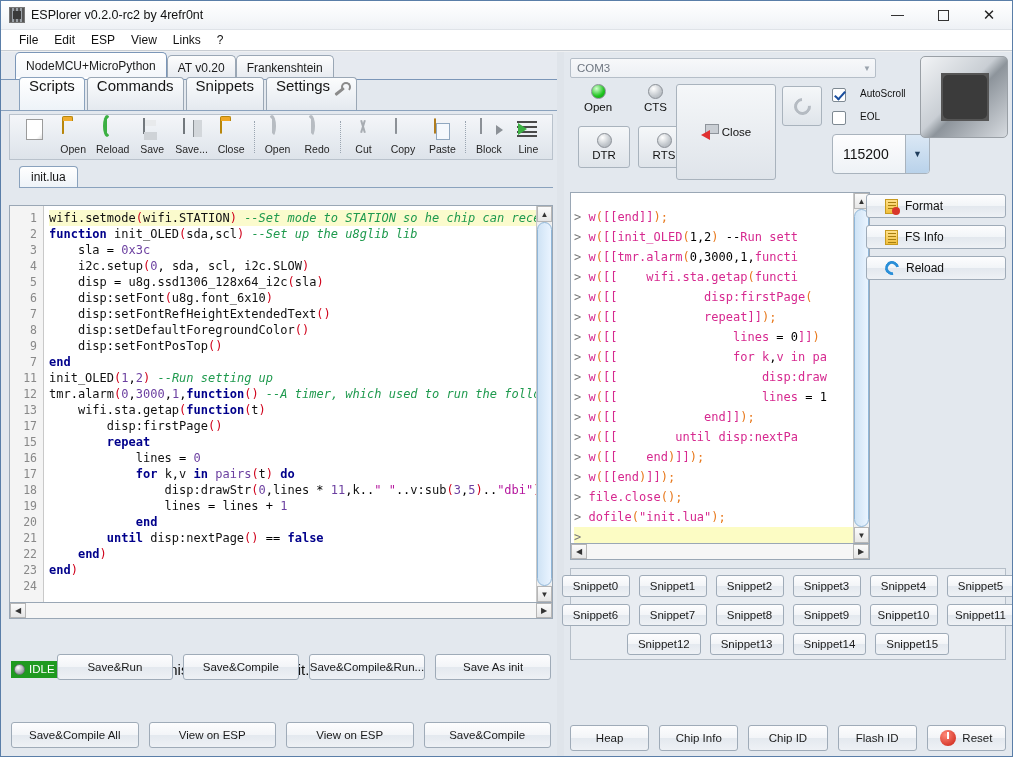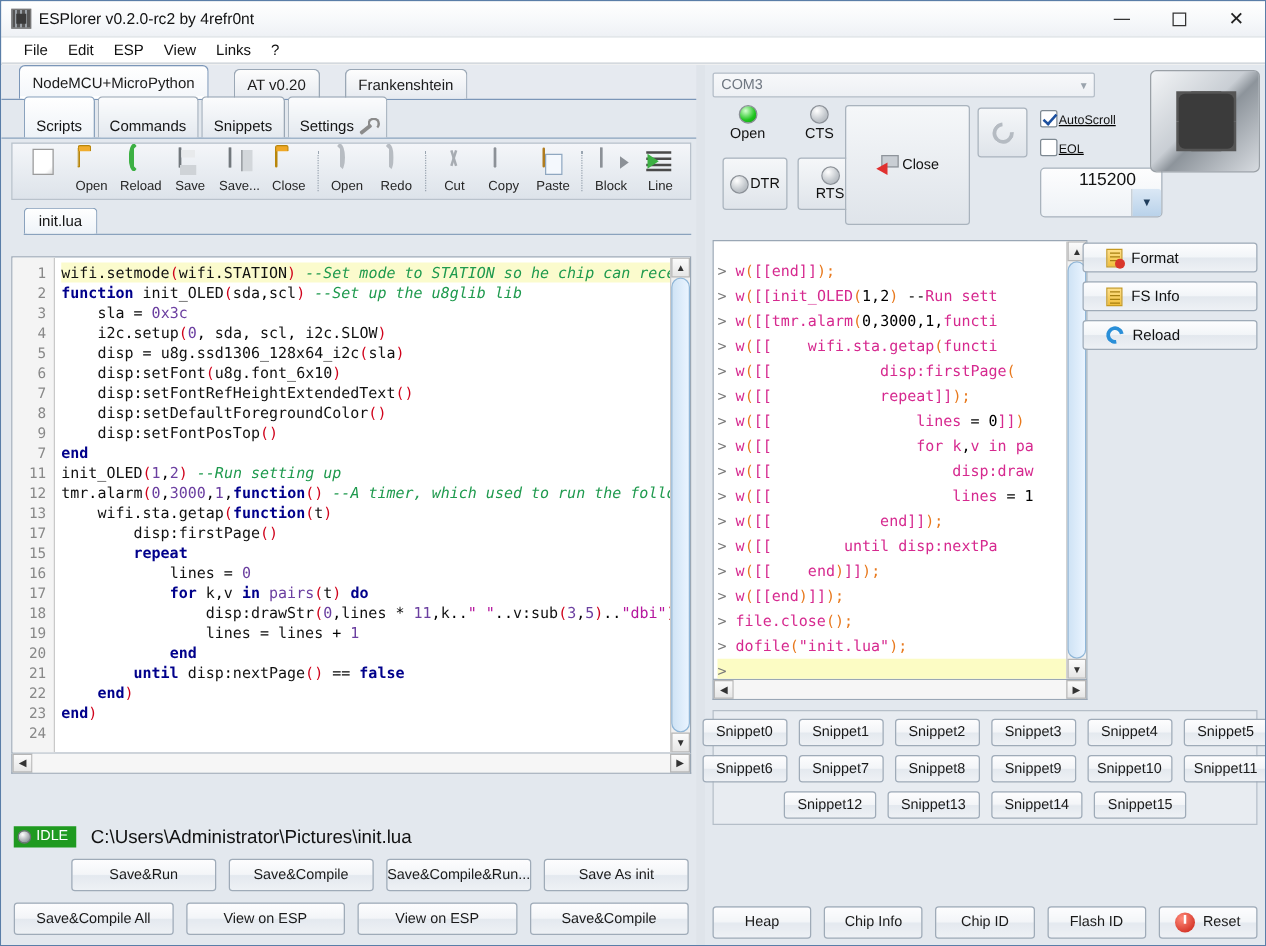--- a/index.html
+++ b/index.html
@@ -73,21 +73,21 @@
     background: #dfe4ea;
   }
   .right-pane {
     position: absolute; left: 563px; top: 0; right: 0; bottom: 0;
     background: #e3e8ee;
   }
 
   
   .toptabs {
     display: flex; align-items: flex-end; height: 28px;
-    padding-left: 14px; gap: 20px;
+    padding-left: 14px; gap: 0;
     background: #e6eaf0;
     border-bottom: 1px solid #7b96b8;
   }
   .toptab {
     height: 24px; padding: 0 10px; display: flex; align-items: center;
     font-size: 12px; color: #1b1b1b;
     background: linear-gradient(to bottom, #fdfdfd, #e6eaf0);
     border: 1px solid #9aa7b5; border-bottom: none;
     border-radius: 5px 5px 0 0;
   }
@@ -98,22 +98,22 @@
     box-shadow: inset 0 -2px 0 #ffffff;
   }
 
   
   .innertabs {
     display: flex; align-items: flex-end; height: 27px;
     padding-left: 18px; gap: 2px; margin-top: 4px;
     border-bottom: 1px solid #8aa2bd;
   }
   .innertab {
-    height: 22px; padding: 16px 9px; display: flex; align-items: flex-start; gap: 3px;
-    font-size: 12px; color: #151515;
+    height: 22px; padding: 16px 9px; display: flex; align-items: flex-end; gap: 3px;
+    font-size: 15px; color: #151515;
     background: linear-gradient(to bottom, #fbfcfd, #e4e9ef);
     border: 1px solid #9aa7b5; border-bottom: none;
     border-radius: 4px 4px 0 0;
   }
   .innertab.active {
     background: linear-gradient(to bottom, #ffffff, #eef3f8);
     border-color: #8aa2bd; height: 25px;
   }
   .wrench-icon { display:inline-block; width: 14px; height: 12px; position: relative; }
   .wrench-icon::before {
@@ -284,37 +284,37 @@
   }
 
   .closebtn { left: 112px; top: 32px; width: 100px; height: 96px; }
   .ico-close-arrow { width: 18px; height: 16px; position: relative; }
   .ico-close-arrow::before { content:""; position:absolute; left:4px;top:0;width:12px;height:8px;background:#c9ced4;border:1px solid #8e949b;}
   .ico-close-arrow::after { content:""; position:absolute; left:0;top:6px;width:0;height:0;border-right:9px solid #e03030;border-top:5px solid transparent;border-bottom:5px solid transparent;}
 
   .refreshbtn { left: 218px; top: 34px; width: 40px; height: 40px; }
   .ico-refresh { width: 17px; height: 17px; border: 3px solid #b5bbc2; border-radius: 50%; border-top-color: transparent; transform: rotate(40deg); }
 
-  .chk-row { position: absolute; display: flex; align-items: flex-end; gap: 1px; text-decoration: underline; }
+  .chk-row { position: absolute; display: flex; align-items: flex-start; gap: 14px; }
   .chk {
     width: 14px; height: 14px; background: #fff; border: 1px solid #7e8992; border-radius: 2px;
     position: relative;
   }
   .chk.on::after {
     content: ""; position: absolute; left: 4px; top: 0px; width: 4px; height: 9px;
     border: solid #1b4f9e; border-width: 0 2px 2px 0; transform: rotate(42deg);
   }
   .chk-label { font-size: 10px; color: #111; }
 
   .baud {
     position: absolute; left: 268px; top: 82px; width: 98px; height: 40px;
     background: linear-gradient(to bottom,#fdfdfe,#eef2f6);
     border: 1px solid #a9b3bd; border-radius: 4px;
     display: flex; align-items: center; padding-left: 10px;
-    font-size: 14px; color: #111; flex-direction: column;
+    font-size: 14px; color: #111;
   }
   .baud .bdrop {
     margin-left: auto; width: 24px; height: 100%;
     background: linear-gradient(to bottom,#dbe8f5,#b9d2ea);
     border-left: 1px solid #a9b3bd;
     display:flex;align-items:center;justify-content:center; font-size:9px; color:#1f3d5c;
     border-radius: 0 3px 3px 0;
   }
 
   .chipimg {
@@ -546,21 +546,21 @@
       </div>
 
       <div class="statusrow">
         <div class="idle-badge">
           <span class="idle-dot"></span>
           <span>IDLE</span>
         </div>
         <div class="path-text">C:\Users\Administrator\Pictures\init.lua</div>
       </div>
 
-      <div class="btn-grid" style="top:635px;margin-left:46px;">
+      <div class="btn-grid" style="top:602px;margin-left:46px;">
         <div class="btn">Save&amp;Run</div>
         <div class="btn">Save&amp;Compile</div>
         <div class="btn">Save&amp;Compile&amp;Run...</div>
         <div class="btn">Save As init</div>
       </div>
 
       <div class="btn-grid" style="top:670px;">
         <div class="btn">Save&amp;Compile All</div>
         <div class="btn">View on ESP</div>
         <div class="btn">View on ESP</div>
@@ -582,21 +582,21 @@
 
       <div class="leds">
         <div class="led-col" style="left:6px; top:0px;">
           <span class="led green"></span>
           <span class="led-label">Open</span>
         </div>
         <div class="led-col" style="left:66px; top:0px;">
           <span class="led gray"></span>
           <span class="led-label">CTS</span>
         </div>
-        <div class="sqbtn" style="left:0px; top:42px; width:52px; height:42px; flex-direction:row; gap:1px;">
+        <div class="sqbtn" style="left:0px; top:42px; width:52px; height:42px; flex-direction:column; gap:1px;">
           <span class="led gray"></span>
           <span class="led-label">DTR</span>
         </div>
         <div class="sqbtn" style="left:60px; top:42px; width:52px; height:42px; flex-direction:column; gap:1px;">
           <span class="led gray"></span>
           <span class="led-label">RTS</span>
         </div>
       </div>
 
       <div class="sqbtn closebtn">

